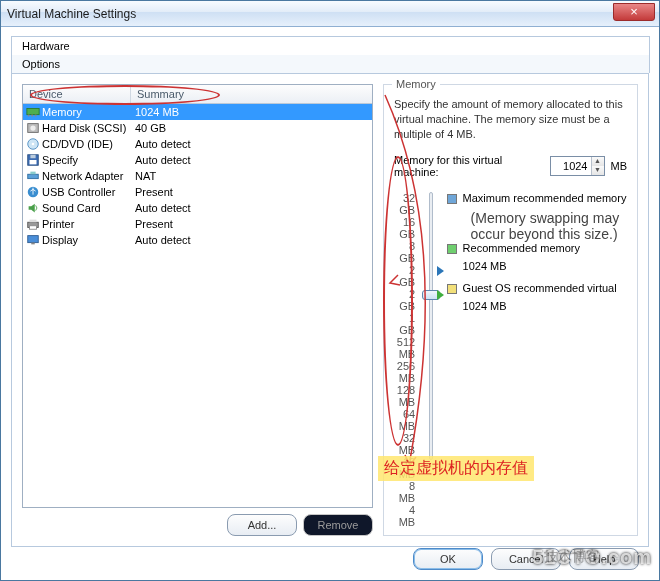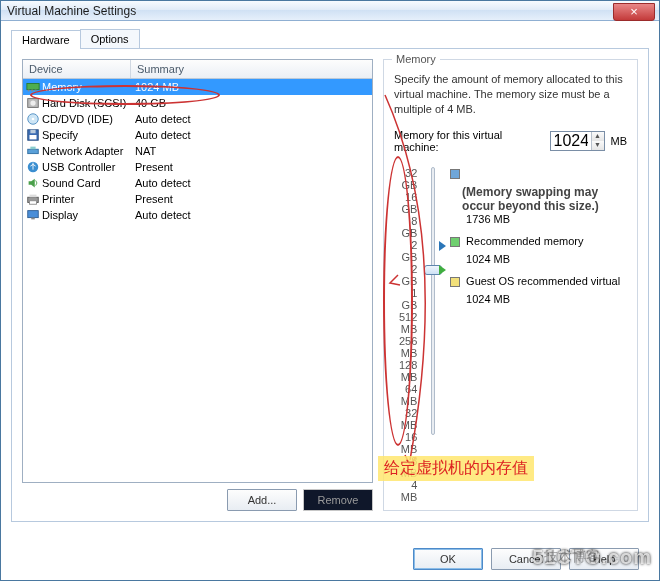--- a/index.html
+++ b/index.html
@@ -1,68 +1,68 @@
 <!DOCTYPE html>
 <html><head>
 <meta charset="utf-8">
 <style>
 * { box-sizing: border-box; margin: 0; padding: 0; font-family: "Segoe UI", Tahoma, sans-serif; font-size: 11px; }
 body { background: #5a5a5a; width: 660px; height: 581px; position: relative; overflow: hidden; }
 .window { width: 660px; height: 581px; background: #fff; border: 1px solid #4a78a0; position: relative; }
-.titlebar { height: 20px; background: linear-gradient(#f7fbff,#e2ecf8 45%,#cfe0f4 46%,#e6f0fb); border-bottom: 1px solid #8fafd2; display: flex; align-items: center; padding: 0 6px; }
+.titlebar { height: 26px; background: linear-gradient(#f7fbff,#e2ecf8 45%,#cfe0f4 46%,#e6f0fb); border-bottom: 1px solid #8fafd2; display: flex; align-items: center; padding: 0 6px; }
 .titlebar .title { font-size: 12px; color: #1b1b1b; }
 .closebtn { position: absolute; right: 4px; top: 2px; width: 42px; height: 18px; background: linear-gradient(#e98787,#c33a3a); border: 1px solid #9b2b2b; border-radius: 0 0 3px 3px; color: #fff; text-align: center; line-height: 15px; font-size: 13px; }
 .content { padding: 8px 10px; }
-.tabs { display: flex; border-bottom: 1px solid #b7c9de; }
+.tabs { display: flex; border-bottom: 1px solid #b7c9de; flex-direction: column; }
 .tab { padding: 3px 10px; border: 1px solid #b7c9de; border-bottom: none; background: #fff; margin-right: -1px; position: relative; top: 1px; }
 .tab.inactive { background: #f4f8fc; top: 0; }
 .tab.active { z-index: 2; }
 .panel { border: 1px solid #b7c9de; border-top: none; padding: 10px; display: flex; gap: 10px; background: #fff; }
 
 .left { width: 351px; }
 .devlist { border: 1px solid #9fafc2; height: 424px; background: #fff; }
 .devhead { display: flex; background: linear-gradient(#fdfdfd,#ebeff5); border-bottom: 1px solid #bcc9d8; }
 .devhead div { padding: 3px 6px; color: #4a5a6a; }
 .devhead .c1 { width: 108px; border-right: 1px solid #d0d8e2; }
 .devhead .c2 { flex: 1; }
 .devrow { display: flex; align-items: center; height: 16px; padding: 0 2px; }
 .devrow.sel { background: #3399ff; color: #fff; }
 .devrow .ico { width: 16px; height: 14px; display: flex; align-items: center; justify-content: center; }
 .devrow .nm { width: 90px; padding-left: 1px; }
 .devrow .sm { flex: 1; padding-left: 4px; }
 .leftbtns { display: flex; justify-content: flex-end; gap: 6px; margin-top: 6px; }
-.btn { min-width: 70px; height: 22px; border: 1px solid #8a9bb0; background: linear-gradient(#fdfdfd,#e8edf3); border-radius: 1px; text-align: center; line-height: 20px; color: #333; }
+.btn { min-width: 70px; height: 22px; border: 1px solid #8a9bb0; background: linear-gradient(#fdfdfd,#e8edf3); border-radius: 8px; text-align: center; line-height: 20px; color: #333; }
 .btn.disabled { color: #9a9a9a; border-color: #c7c7c7; background: #0f172a; }
 .btn.default { border: 1px solid #4d8ac9; box-shadow: 0 0 0 1px #8bbde8 inset; }
 
 .right { flex: 1; border: 1px solid #cfd8e4; padding: 8px 10px; position: relative; }
 .grouplabel { position: absolute; top: -7px; left: 8px; background: #fff; padding: 0 4px; color: #555; }
 .desc { margin: 4px 0 12px; color: #333; line-height: 1.35; }
 .memrow { display: flex; align-items: center; gap: 6px; margin-bottom: 14px; }
 .spin { display: flex; align-items: center; border: 1px solid #7a8ea6; background: #fff; height: 20px; }
-.spin input { width: 40px; border: none; text-align: right; padding: 0 3px; outline: none; font-size: 16px; }
+.spin input { width: 40px; border: none; text-align: right; padding: 0 3px; outline: none; font-size: 11px; }
 .spinbtns { display: flex; flex-direction: column; border-left: 1px solid #b7c0cc; }
 .spinbtns span { width: 12px; height: 9px; font-size: 7px; line-height: 8px; text-align: center; background: linear-gradient(#fafafa,#e5e5e5); color: #555; }
 .sliderarea { display: flex; }
 .ticks { width: 42px; text-align: right; display: flex; flex-direction: column; justify-content: space-between; height: 268px; font-size: 10px; color: #555; padding-right: 4px; }
 .track { width: 24px; position: relative; height: 268px; }
 .track .bar { position: absolute; left: 10px; top: 0; width: 4px; height: 268px; background: #e9edf2; border: 1px solid #b0bccb; border-radius: 2px; }
 .thumb { position: absolute; left: 3px; width: 18px; height: 10px; background: linear-gradient(#f0f6fc,#cde2f5); border: 1px solid #5f86ae; border-radius: 3px; }
 .marker { position: absolute; left: 18px; font-size: 10px; }
 .tri { display: inline-block; width: 0; height: 0; border-top: 5px solid transparent; border-bottom: 5px solid transparent; }
 .tri.blue { border-left: 7px solid #2b76b8; }
 .tri.green { border-left: 7px solid #3fae3f; }
 .tri.yellow { border-left: 7px solid #e2c22e; }
 .legend { margin-left: 14px; font-size: 11px; }
 .legend .row { display: flex; align-items: flex-start; gap: 6px; margin-bottom: 6px; }
 .legend .sw { width: 10px; height: 10px; border: 1px solid #777; margin-top: 2px; flex-shrink: 0; }
 .legend .sw.blue { background: #6fa6d8; }
 .legend .sw.green { background: #6fcf6f; }
 .legend .sw.yellow { background: #f2e07a; }
-.legend .sub { color: #444; margin-left: 12px; font-size: 12px; font-weight: bold; }
+.legend .sub { color: #444; margin-left: 24px; font-size: 14px; }
 .legend .val { margin-left: 16px; margin-bottom: 10px; }
 
 .bottombtns { position: absolute; right: 20px; bottom: 10px; display: flex; gap: 8px; }
 .circlemark { position: absolute; border: 2px solid #c33; border-radius: 50%; pointer-events: none; }
 .arrowline { position: absolute; pointer-events: none; }
 .annot { position: absolute; background: rgba(255,230,110,0.85); color: #d22; font-size: 16px; padding: 2px 6px; pointer-events: none; font-family: "SimSun","Microsoft YaHei",sans-serif; }
 .watermark { position: absolute; right: 8px; bottom: 12px; color: rgba(255,255,255,0.75); font-size: 20px; font-weight: bold; text-shadow: 0 0 3px #000; pointer-events: none; letter-spacing: 1px; }
 .watermark2 { position: absolute; right: 60px; bottom: 15px; color: rgba(80,80,80,0.55); font-size: 14px; pointer-events: none; font-family: "SimSun",sans-serif; }
 
 svg.ico16 { width: 14px; height: 14px; }
@@ -228,23 +228,23 @@
           <div class="track">
             <div class="bar"></div>
             <div class="thumb" style="top:98px"></div>
             <span class="marker" style="top:74px"><span class="tri blue"></span></span>
             <span class="marker" style="top:98px"><span class="tri green"></span></span>
             <span class="marker" style="top:98px;left:28px"><span class="tri yellow" style="border-left-color:transparent"></span></span>
           </div>
           <div class="legend">
             <div class="row">
                 <div class="sw blue"></div>
+                <span>Maximum recommended memory</span>
               </div>
             <div class="sub">(Memory swapping may occur beyond this size.)</div>
-            <div class="val">1736 MB</div>
             <div class="row">
                 <div class="sw green"></div>
                 <span>Recommended memory</span>
               </div>
             <div class="val">1024 MB</div>
             <div class="row">
                 <div class="sw yellow"></div>
                 <span>Guest OS recommended virtual</span>
               </div>
             <div class="val">1024 MB</div>

